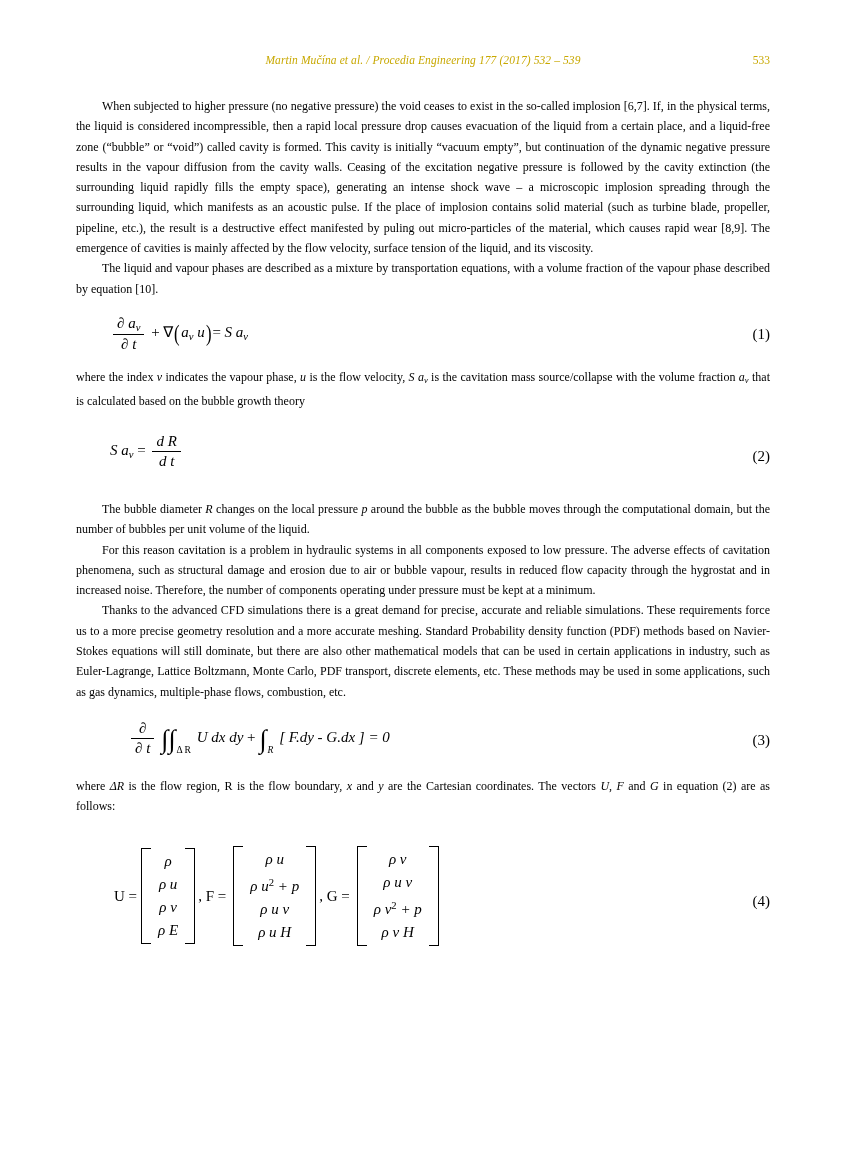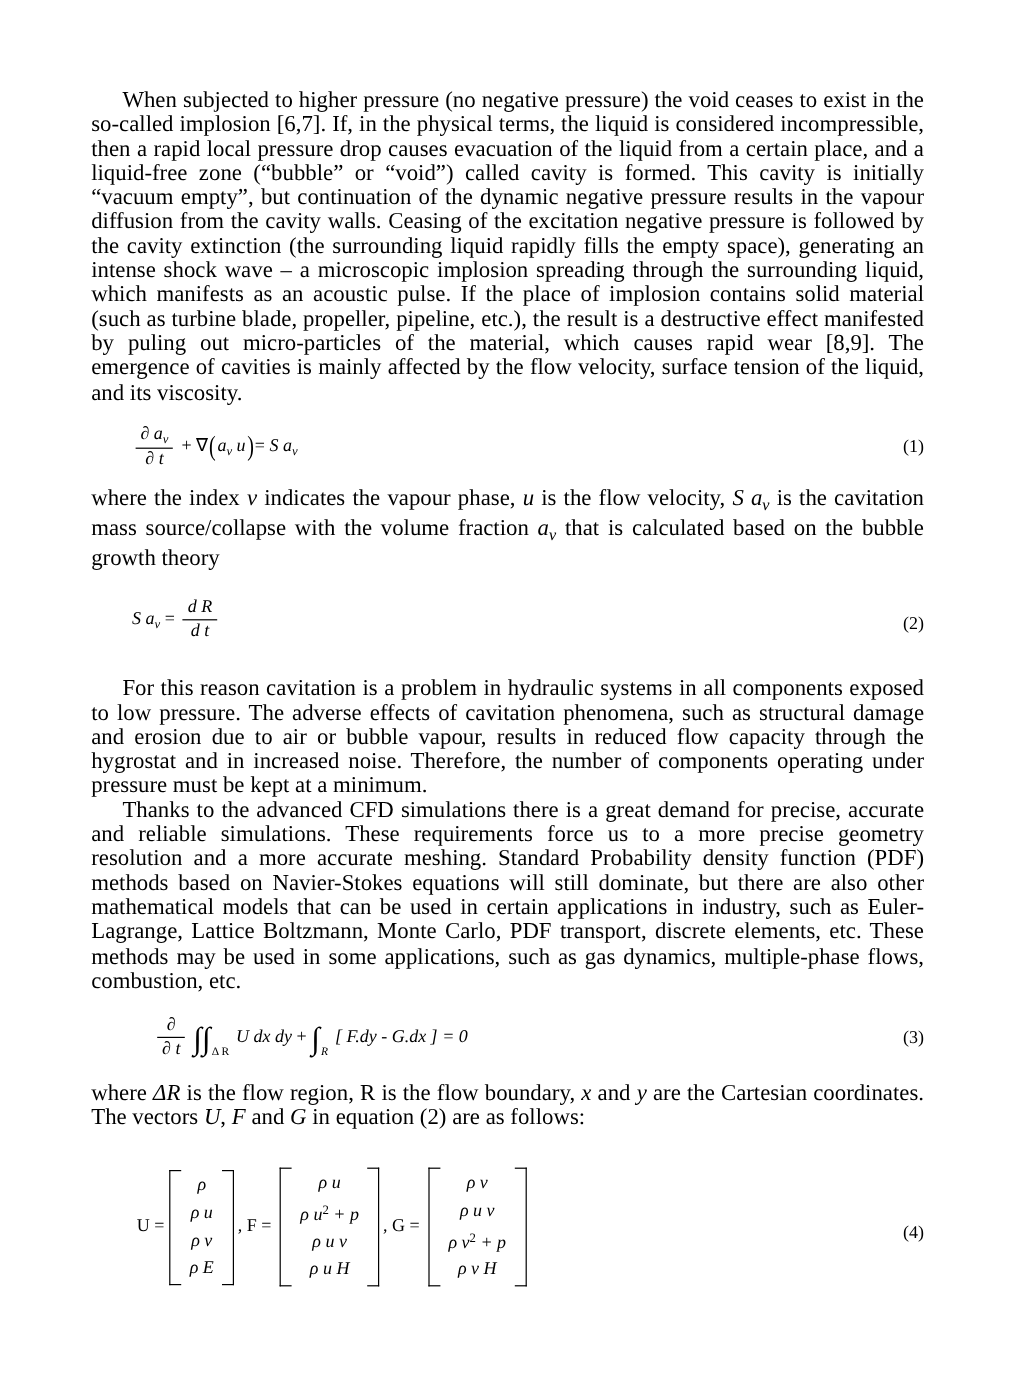--- a/index.html
+++ b/index.html
@@ -43,21 +43,21 @@
     position: absolute;
     right: 0;
     top: 0;
     font-size: 11.5px;
     color: #c8a800;
     font-style: normal;
   }
   p.body {
     margin: 0 0 0 0;
     text-align: justify;
-    font-size: 19px;
+    font-size: 12px;
     line-height: 20.3px;
     text-indent: 26px;
     hyphens: auto;
   }
   p.body.noindent { text-indent: 0; }
   .eq-block {
     position: relative;
     width: 100%;
     margin: 16px 15px 14px 0;
     min-height: 34px;
@@ -147,25 +147,32 @@
   }
   .lbl { margin-right: 4px; }
   .comma { margin: 0 7px 0 3px; }
 </style>
 </head>
 <body>
 
 <div class="page">
   <div class="content">
 
+    <div class="runhead">
+      <div class="rh-center">Martin Mučína et al. / Procedia Engineering 177 (2017) 532 – 539</div>
+      <div class="rh-page">533</div>
+    </div>
 
     <div style="height:20px"></div>
 
     <p class="body">When subjected to higher pressure (no negative pressure) the void ceases to exist in the so-called implosion [6,7]. If, in the physical terms, the liquid is considered incompressible, then a rapid local pressure drop causes evacuation of the liquid from a certain place, and a liquid-free zone (“bubble” or “void”) called cavity is formed. This cavity is initially “vacuum empty”, but continuation of the dynamic negative pressure results in the vapour diffusion from the cavity walls. Ceasing of the excitation negative pressure is followed by the cavity extinction (the surrounding liquid rapidly fills the empty space), generating an intense shock wave – a microscopic implosion spreading through the surrounding liquid, which manifests as an acoustic pulse. If the place of implosion contains solid material (such as turbine blade, propeller, pipeline, etc.), the result is a destructive effect manifested by puling out micro-particles of the material, which causes rapid wear [8,9]. The emergence of cavities is mainly affected by the flow velocity, surface tension of the liquid, and its viscosity.</p>
 
+    <p class="body">
+      <span>The liquid and vapour phases are described as a mixture by transportation equations, with a volume </span><span>fraction of the vapour phase described by equation [10].</span>
+    </p>
 
     <div class="eq-block">
       <div class="eq-body">
         <span class="frac">
           <span class="num">∂ <i>a<sub>v</sub></i></span>
           <span class="den">∂ <i>t</i></span>
         </span>
         <span>
           + ∇<span class="bigparen">(</span><i>a<sub>v</sub></i>&nbsp;<i>u</i><span class="bigparen">)</span>= <i>S&nbsp;a<sub>v</sub></i>
         </span>
@@ -181,20 +188,23 @@
       <div class="eq-body">
         <i>S a<sub>v</sub></i> =
         <span class="frac">
           <span class="num"><i>d R</i></span>
           <span class="den"><i>d t</i></span>
         </span>
       </div>
       <div class="eq-num">(2)</div>
     </div>
 
+    <p class="body">
+      <span>The bubble diameter </span><i>R</i><span> changes on the local pressure </span><i>p</i><span> around the bubble as the bubble moves through the computational domain, but the number of bubbles per unit volume of the liquid.</span>
+    </p>
 
     <p class="body">For this reason cavitation is a problem in hydraulic systems in all components exposed to low pressure. The adverse effects of cavitation phenomena, such as structural damage and erosion due to air or bubble vapour, results in reduced flow capacity through the hygrostat and in increased noise. Therefore, the number of components operating under pressure must be kept at a minimum.</p>
 
     <p class="body">Thanks to the advanced CFD simulations there is a great demand for precise, accurate and reliable simulations. These requirements force us to a more precise geometry resolution and a more accurate meshing. Standard Probability density function (PDF) methods based on Navier-Stokes equations will still dominate, but there are also other mathematical models that can be used in certain applications in industry, such as Euler-Lagrange, Lattice Boltzmann, Monte Carlo, PDF transport, discrete elements, etc. These methods may be used in some applications, such as gas dynamics, multiple-phase flows, combustion, etc.</p>
 
 
     <div class="eq-block" style="margin:18px 0 16px 0;min-height:40px">
       <div class="eq-body" style="margin-left:52px">
         <span class="frac">
           <span class="num">∂</span>

